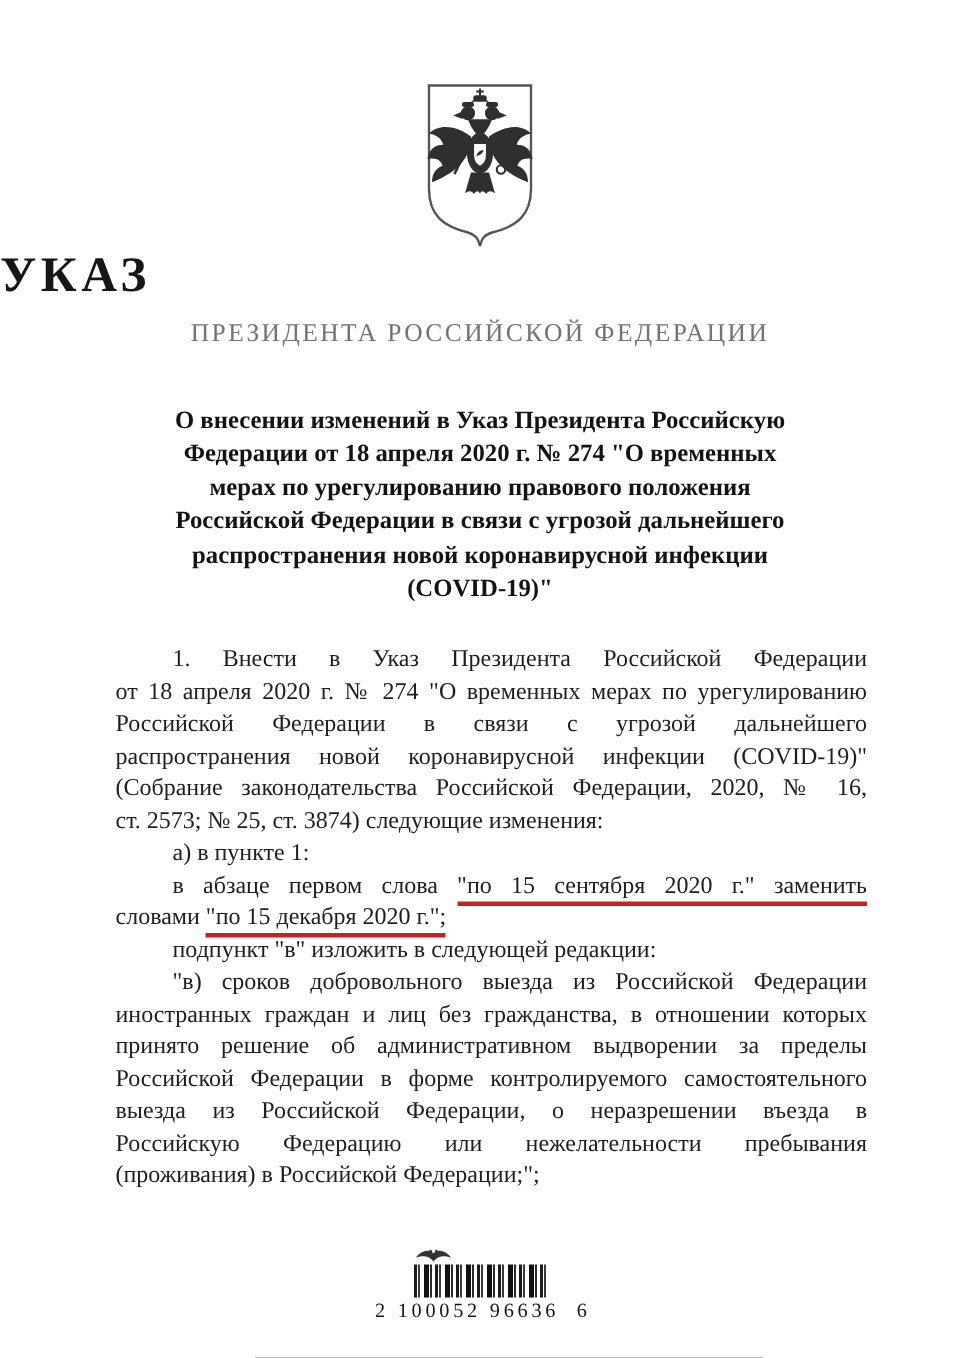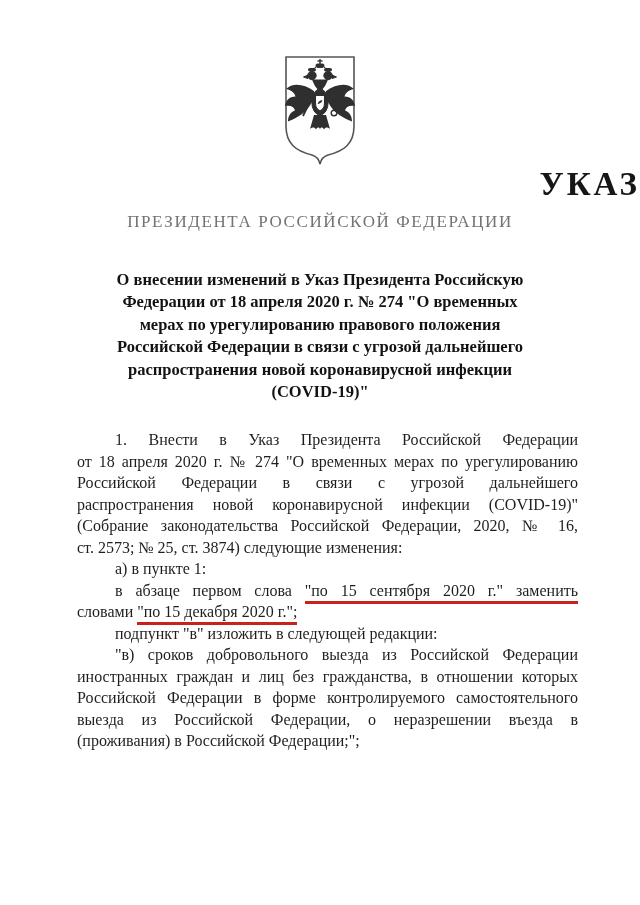--- a/index.html
+++ b/index.html
@@ -3,21 +3,21 @@
 <meta charset="utf-8">
 <style>
   html,body{margin:0;padding:0;background:#888;}
   .page{
     position:relative;width:640px;height:905px;background:#ffffff;
     font-family:"Liberation Serif","DejaVu Serif",serif;color:#1e1e1e;
     overflow:hidden;margin:0 auto;
   }
   .coat{position:absolute;top:54px;left:50%;transform:translateX(-50%);}
   .doc-title{
-    position:absolute;top:166px;left:0;width:100%;text-align:right;
+    position:absolute;top:166px;left:0;width:100%;text-align:left;
     font-size:33px;font-weight:bold;letter-spacing:3px;color:#161616;
   }
   .doc-subtitle{
     position:absolute;top:212px;left:0;width:100%;text-align:center;
     font-size:17px;letter-spacing:1.6px;color:#737373;
   }
   .heading{
     position:absolute;top:269px;left:78px;right:78px;
     font-size:16.5px;font-weight:bold;line-height:22.4px;color:#131313;
   }
@@ -124,20 +124,31 @@
       </div>
     <div class="para single">а) в пункте 1:</div>
     <div class="para">
       <div class="amend-line1"><span>в абзаце первом слова </span><span class="red-u">"по 15 сентября 2020 г." заменить</span></div>
       <div class="amend-line2"><span>словами </span><span class="red-u">"по 15 декабря 2020 г.";</span></div>
     </div>
     <div class="para single">подпункт "в" изложить в следующей редакции:</div>
     <div class="para jlines indent-first">
         <div class="line">"в) сроков добровольного выезда из Российской Федерации</div>
         <div class="line">иностранных граждан и лиц без гражданства, в отношении которых</div>
+        <div class="line">принято решение об административном выдворении за пределы</div>
         <div class="line">Российской Федерации в форме контролируемого самостоятельного</div>
         <div class="line">выезда из Российской Федерации, о неразрешении въезда в</div>
+        <div class="line">Российскую Федерацию или нежелательности пребывания</div>
         <div class="line">(проживания) в Российской Федерации;";</div>
       </div>
   </div>
 
+  <div class="barcode-block">
+    <svg class="barcode-eagle" width="30" height="11" viewBox="0 0 30 11" xmlns="http://www.w3.org/2000/svg">
+      <path d="M15,10 C12.5,6.5 8,5.5 3,7.5 C7,2.5 12,1.5 15,4.5 C18,1.5 23,2.5 27,7.5 C22,5.5 17.5,6.5 15,10 Z" fill="#333333"></path>
+      <circle cx="13" cy="3.2" r="1" fill="#333333"></circle>
+      <circle cx="17" cy="3.2" r="1" fill="#333333"></circle>
+    </svg>
+    <div class="barcode-bars"></div>
+    <div class="barcode-digits">2 100052 96636  6</div>
+  </div>
 
 </div>
 
 </body></html>

